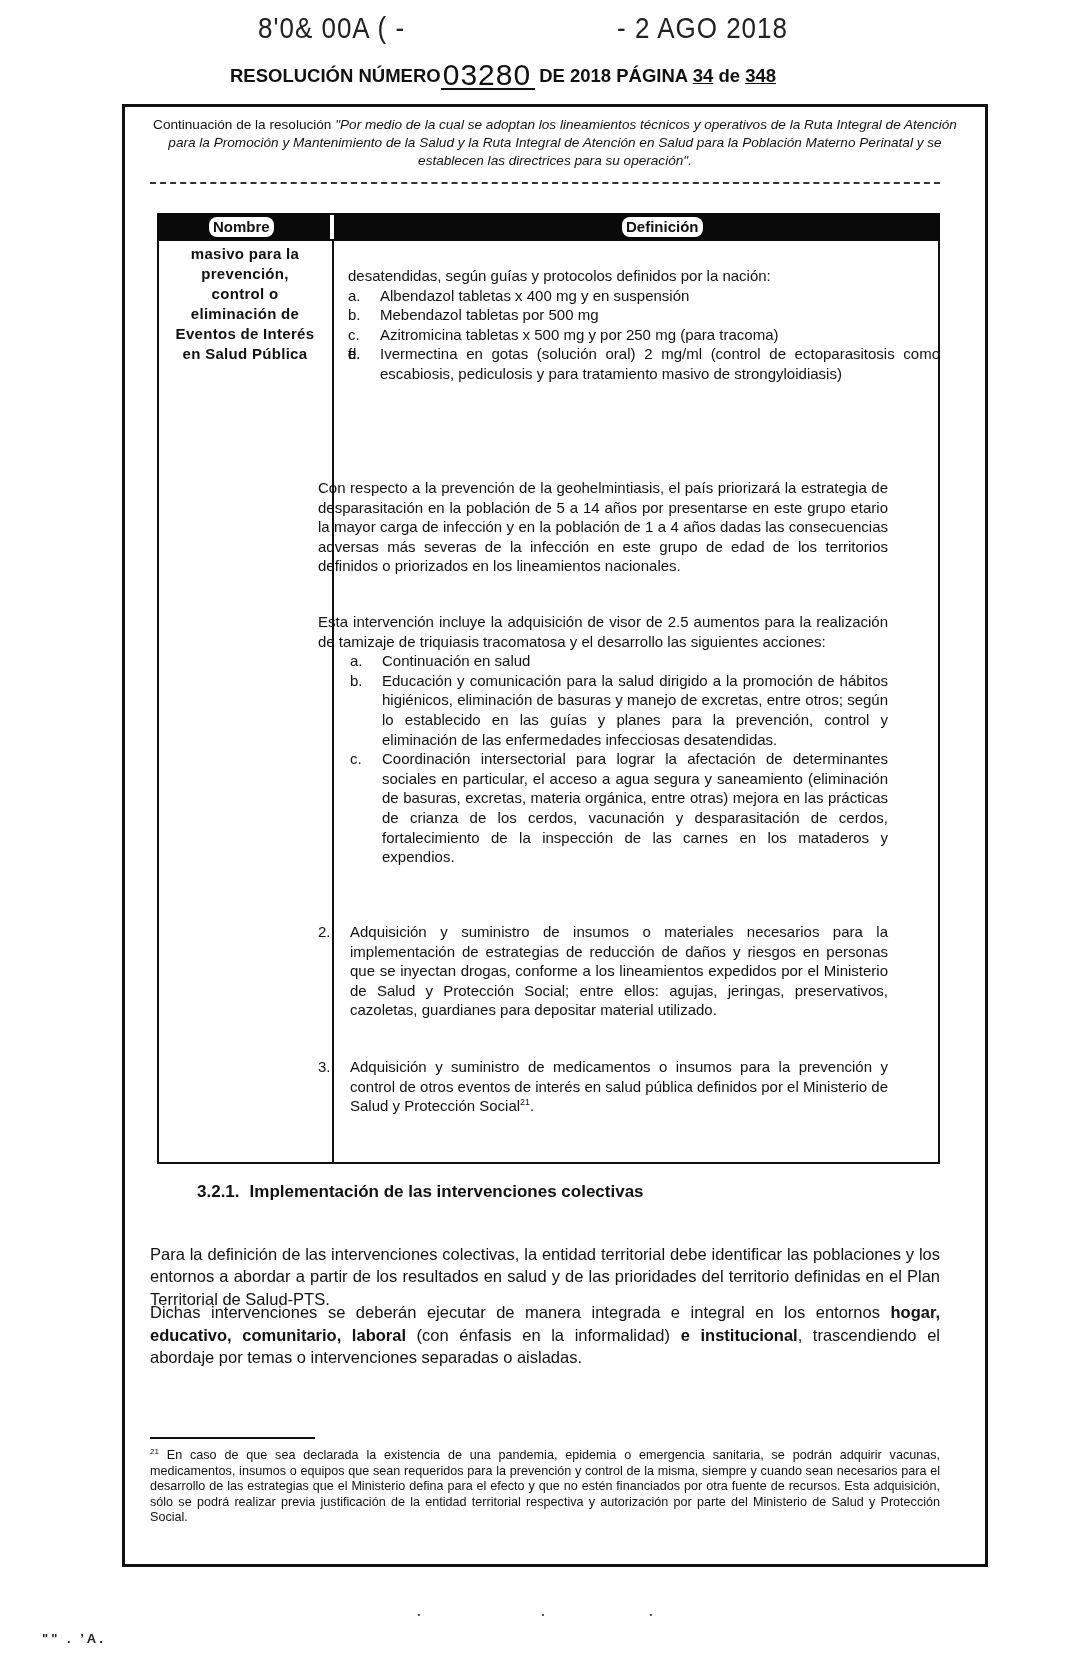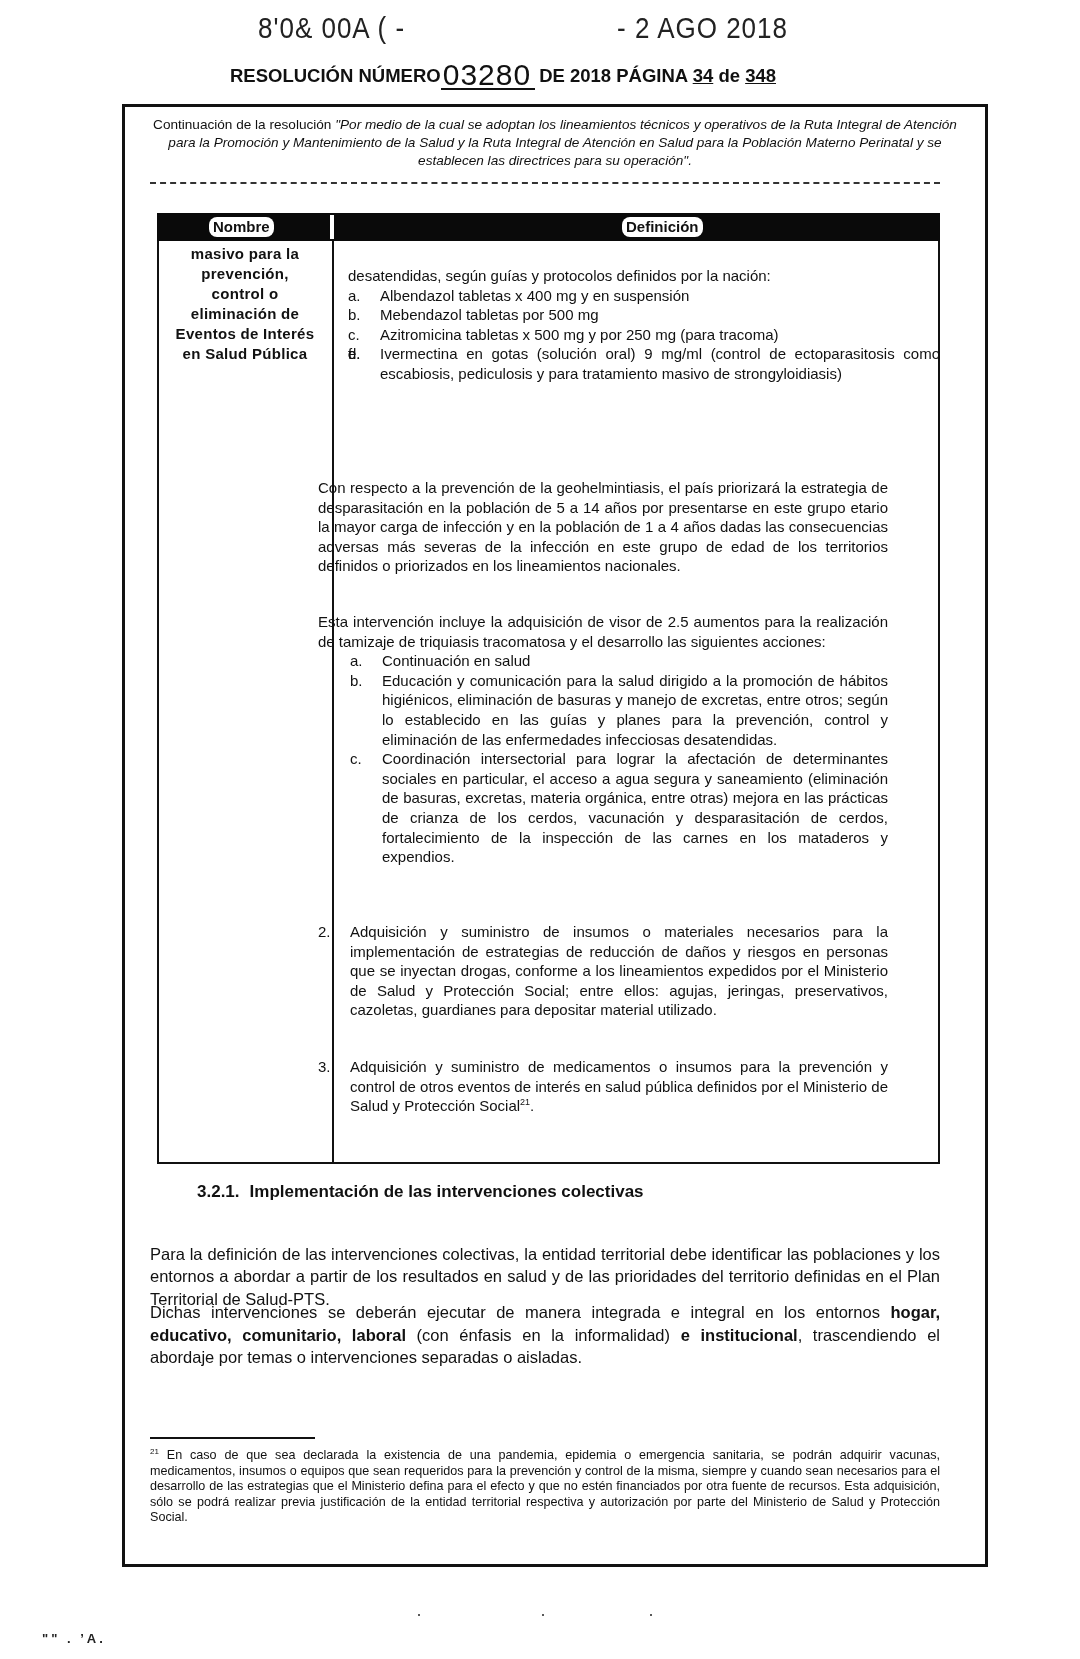--- a/index.html
+++ b/index.html
@@ -140,21 +140,21 @@
 </div>
 
 <div class="abs blk1">
   <p class="p">desatendidas, según guías y protocolos definidos por la nación:</p>
   <ul class="lst">
     <li><span class="mk">a.</span><span>Albendazol tabletas x 400 mg y en suspensión</span></li>
     <li><span class="mk">b.</span><span>Mebendazol tabletas por 500 mg</span></li>
     <li><span class="mk">c.</span><span>Azitromicina tabletas x 500 mg y por 250 mg (para tracoma)</span></li>
     <li><span class="mk">d.</span></li>
     <li><span class="mk">e.</span></li>
-    <li><span class="mk">f.</span><span>Ivermectina en gotas (solución oral) 9 mg/ml (control de ectoparasitosis como escabiosis, pediculosis y para tratamiento masivo de strongyloidiasis)</span></li>
+    <li><span class="mk">f.</span><span>Ivermectina en gotas (solución oral) 2 mg/ml (control de ectoparasitosis como escabiosis, pediculosis y para tratamiento masivo de strongyloidiasis)</span></li>
   </ul>
 </div>
 
 <div class="abs blk2">
   <p class="p">Con respecto a la prevención de la geohelmintiasis, el país priorizará la estrategia de desparasitación en la población de 5 a 14 años por presentarse en este grupo etario la mayor carga de infección y en la población de 1 a 4 años dadas las consecuencias adversas más severas de la infección en este grupo de edad de los territorios definidos o priorizados en los lineamientos nacionales.</p>
 </div>
 
 <div class="abs blk3">
   <p class="p">Esta intervención incluye la adquisición de visor de 2.5 aumentos para la realización de tamizaje de triquiasis tracomatosa y el desarrollo las siguientes acciones:</p>
   <ul class="lst">

